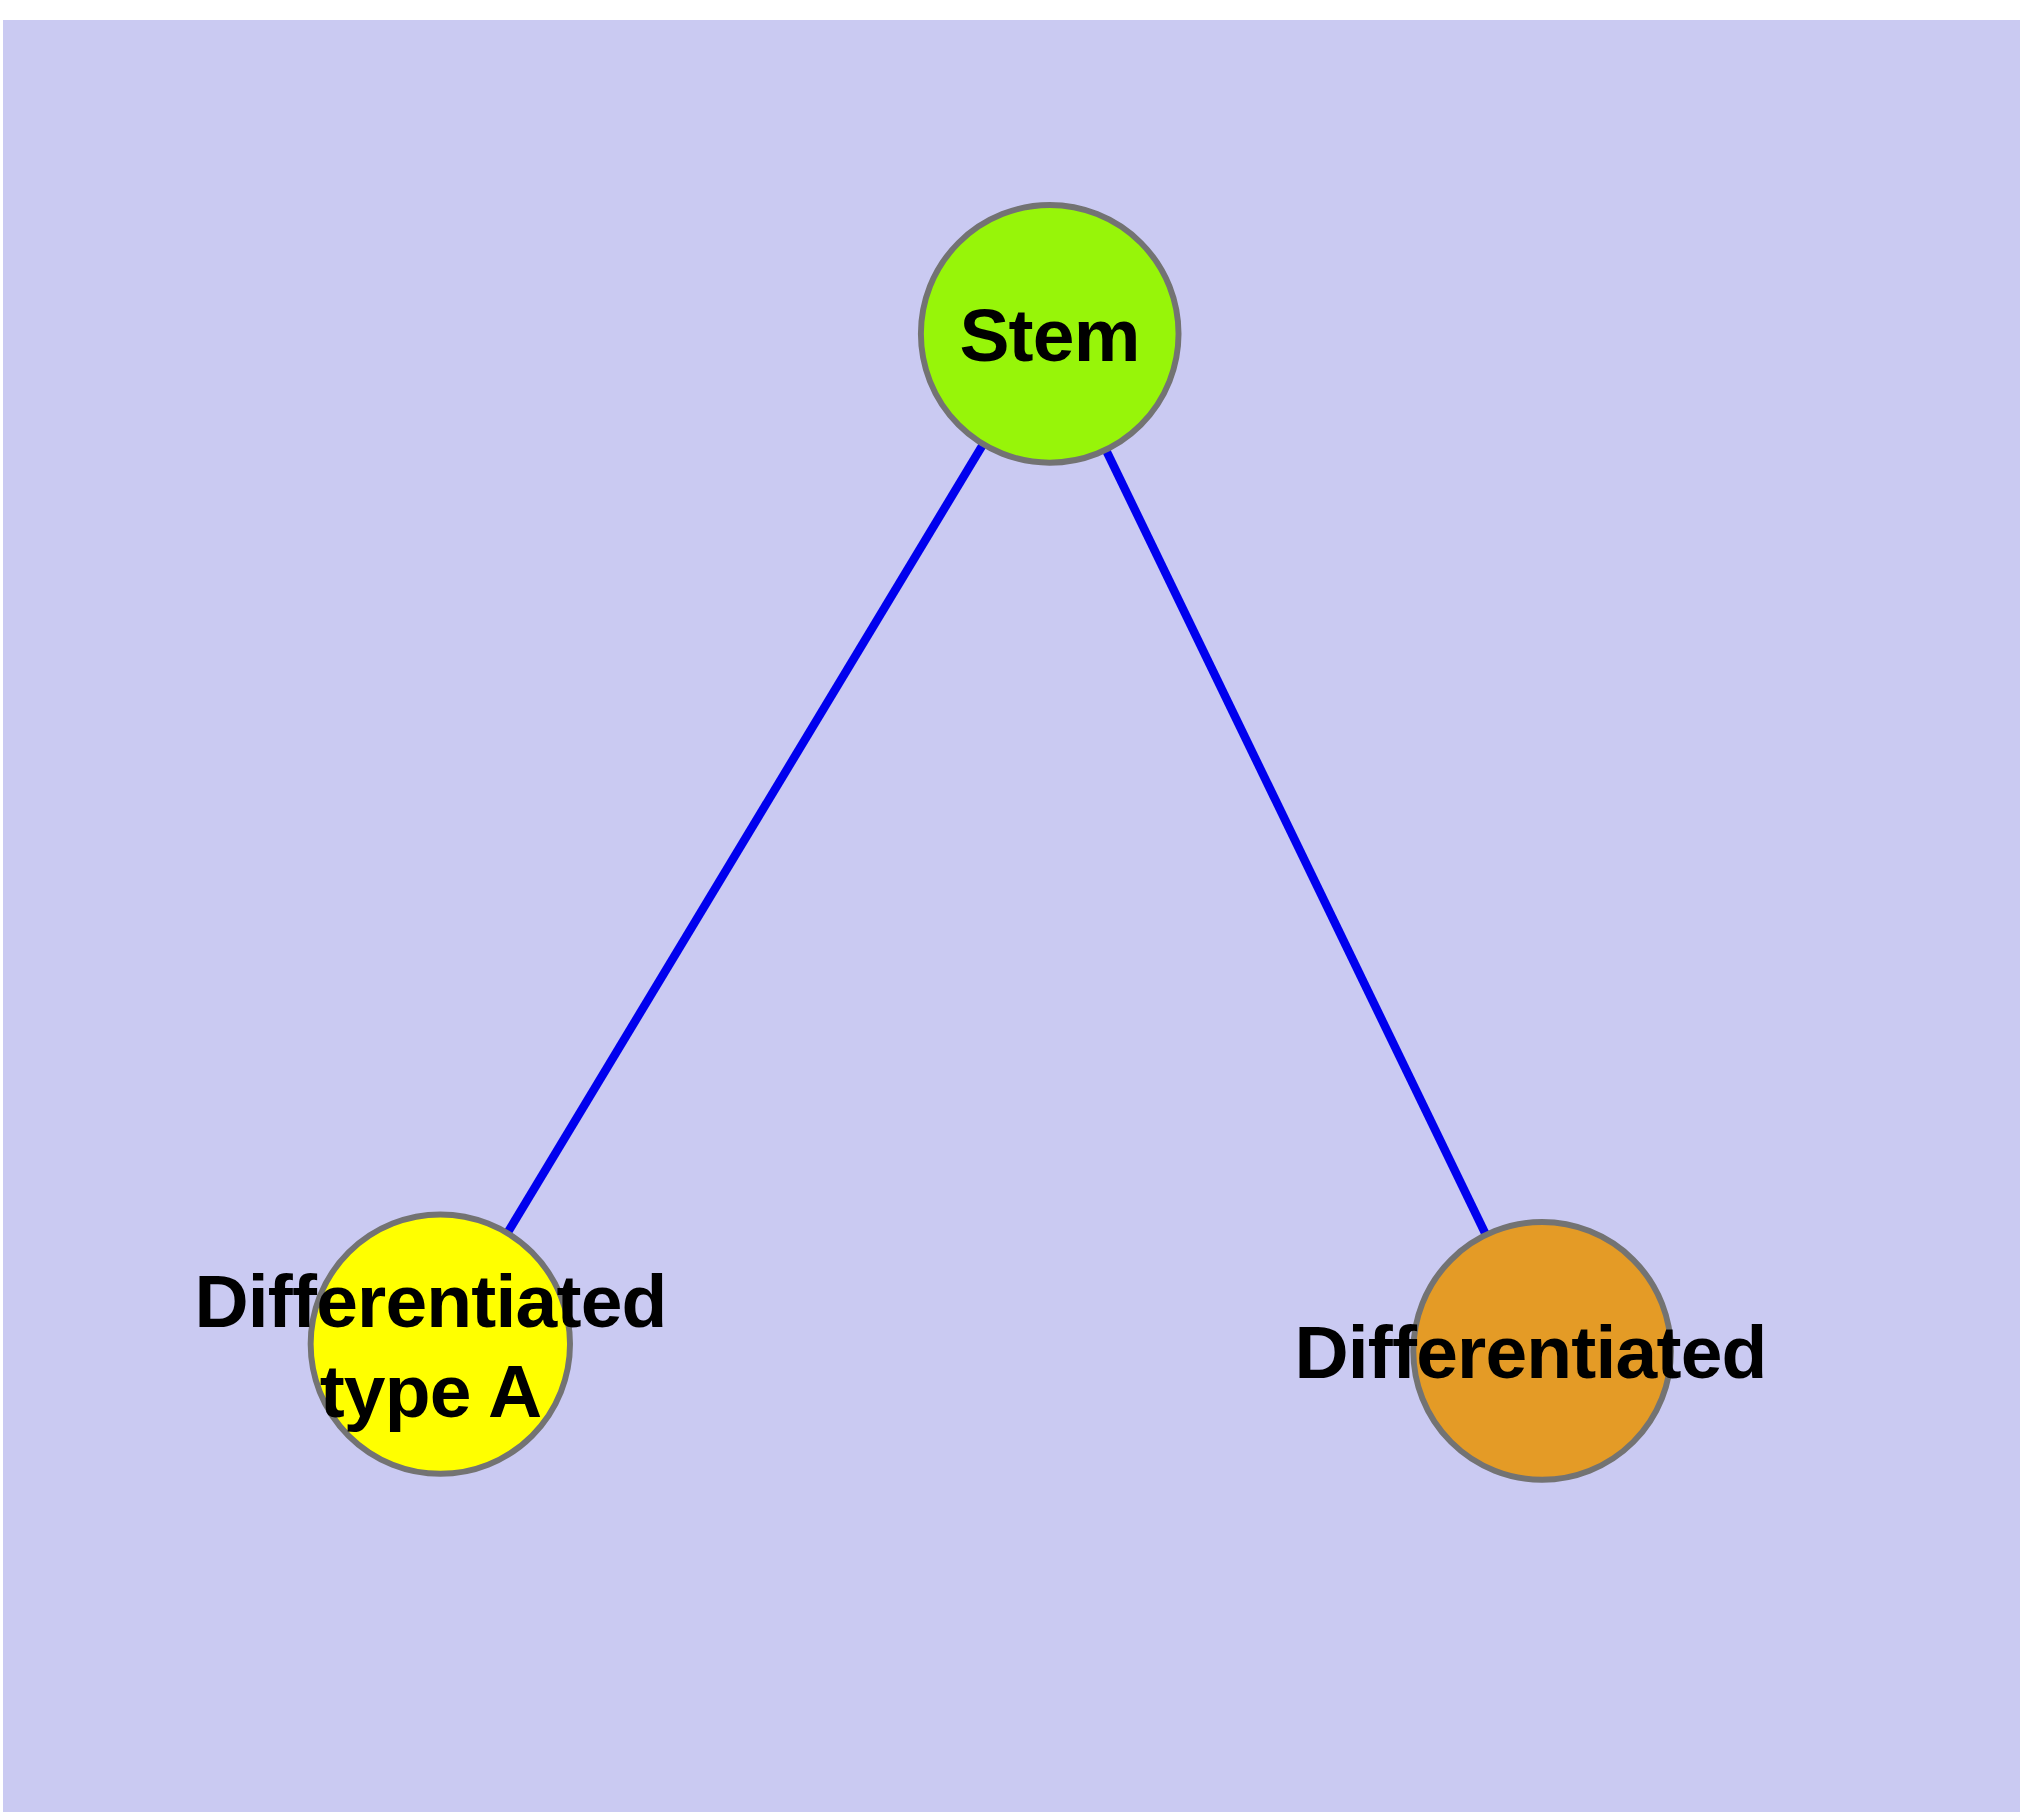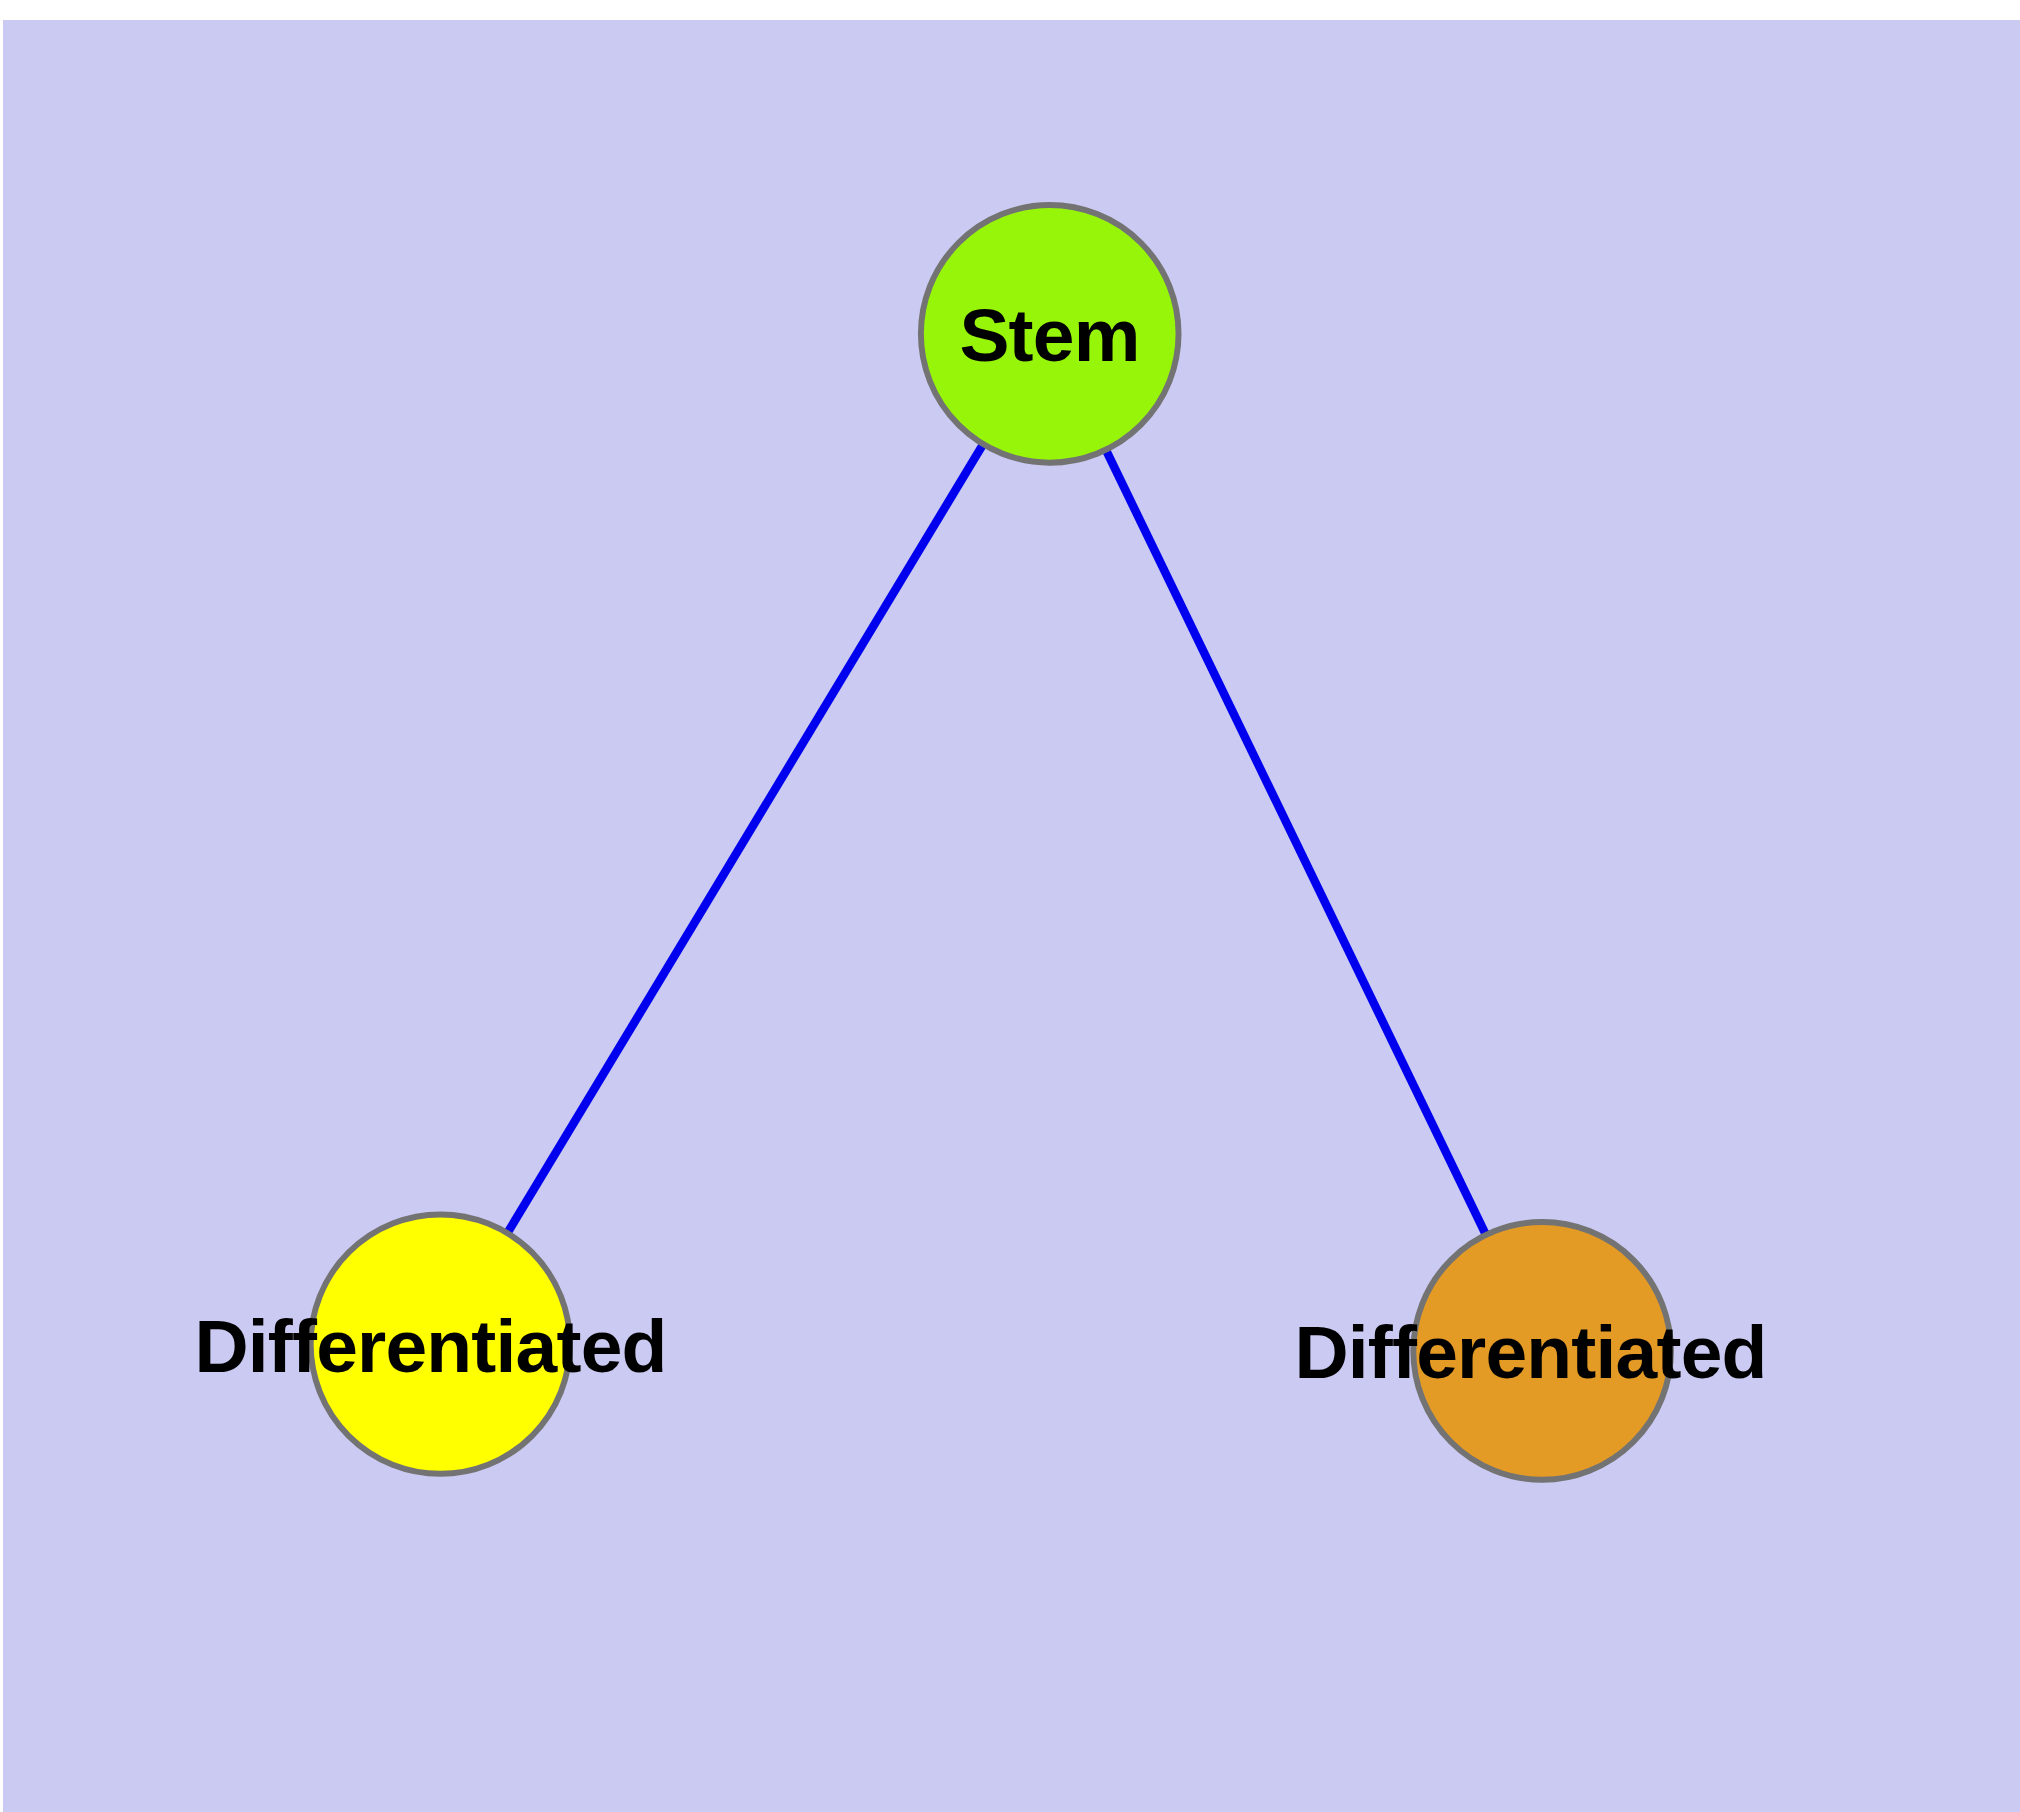--- a/index.html
+++ b/index.html
@@ -57,20 +57,21 @@
 
     <circle class="node-circle" cx="1235" cy="370" r="152" fill="#97F509" style="stroke: rgb(115, 115, 115);"></circle>
     <circle class="node-circle" cx="516" cy="1562" r="153" fill="#FFFF00" style="stroke: rgb(115, 115, 115);"></circle>
     <circle class="node-circle" cx="1816" cy="1570" r="152" fill="#E49B26" style="stroke: rgb(115, 115, 115);"></circle>
   </svg>
 
   <div class="node-label" style="left: 1047px; top: 315px; color: rgb(0, 0, 0);">Stem</div>
 
   <div class="node-label" style="left: 428px; top: 1326px; color: rgb(0, 0, 0);">
     <div>Differentiated</div>
+    <div>type A</div>
   </div>
 
   <div class="node-label" style="left: 1528px; top: 1332px; color: rgb(0, 0, 0);">
     <div>Differentiated</div>
   </div>
 
 </div>
 
 
 </body></html>

